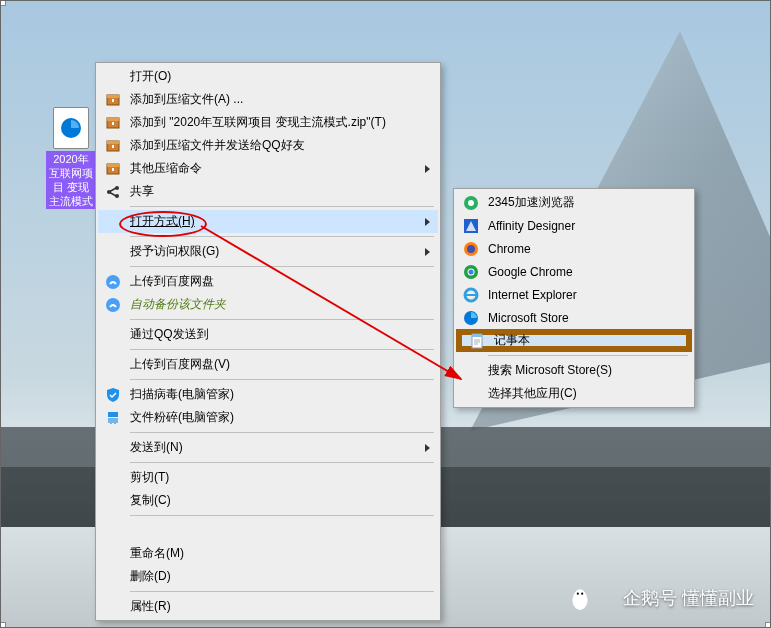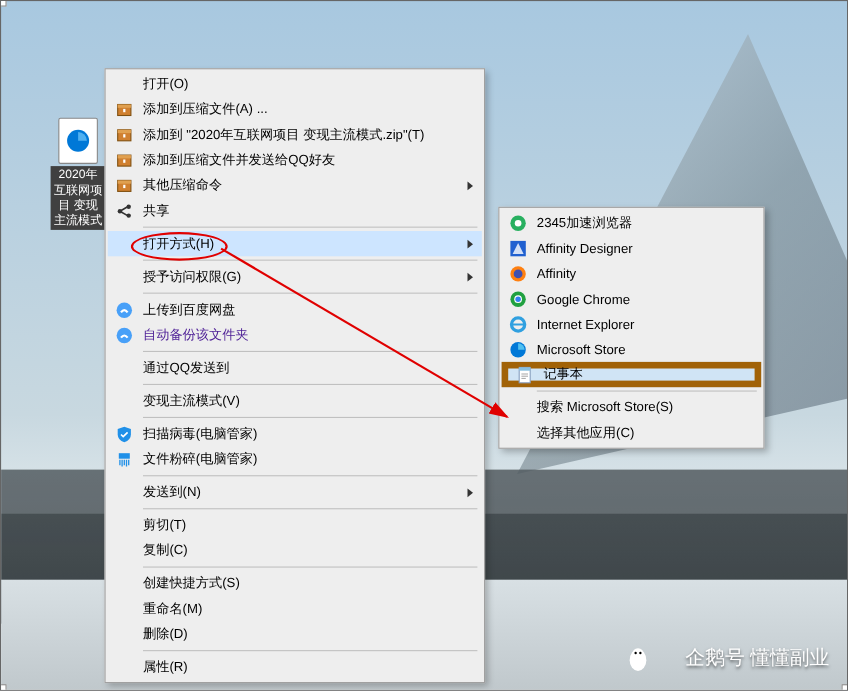--- a/index.html
+++ b/index.html
@@ -49,21 +49,21 @@
       margin: 0 auto 2px;
       background: #fff;
       border: 1px solid #888;
       border-radius: 2px;
       display: flex;
       align-items: center;
       justify-content: center;
     }
     .desktop-icon .icon-img svg { width: 24px; height: 24px; }
     .desktop-icon .label {
-      background: #404040;
+      background: #8b5cf6;
       color: #fff;
       font-size: 11px;
       line-height: 14px;
       padding: 1px 2px;
       word-break: break-all;
     }
     
     .menu {
       position: absolute;
       background: #eeeeee;
@@ -75,22 +75,22 @@
     .menu.sub { left: 452px; top: 187px; width: 242px; }
     .menu-item {
       display: flex;
       align-items: center;
       height: 23px;
       padding: 0 24px 0 4px;
       color: #000;
       cursor: default;
       position: relative;
     }
-    .menu-item.disabled { color: #4c1d95; }
-    .menu-item.highlighted { background: #cde5ff; }
+    .menu-item.disabled { color: #4d7c0f; font-style: italic; }
+    .menu-item.highlighted { background: #cde5ff; text-decoration: underline; }
     .menu-item.sel { background: #d0e4f5; border: 6px solid #a16207; height: 23px; }
     .menu-item .micon {
       width: 22px; height: 18px;
       display: flex;
       align-items: center;
       justify-content: center;
       margin-right: 6px;
       flex-shrink: 0;
     }
     .menu-item .mlabel { flex: 1; white-space: nowrap; overflow: hidden; text-overflow: ellipsis; }
@@ -258,21 +258,21 @@
       <span class="mlabel">自动备份该文件夹</span>
     </div>
     <div class="menu-sep"></div>
     <div class="menu-item">
       <span class="micon"></span>
       <span class="mlabel">通过QQ发送到</span>
     </div>
     <div class="menu-sep"></div>
     <div class="menu-item">
       <span class="micon"></span>
-      <span class="mlabel">变现主流模式(V)</span>
+      <span class="mlabel">上传到百度网盘(V)</span>
     </div>
     <div class="menu-sep"></div>
     <div class="menu-item">
       <span class="micon">
         <svg width="16" height="16" viewBox="0 0 16 16">
           <path d="M8 1 L14 3 V8 Q14 13 8 15 Q2 13 2 8 V3 Z" fill="#2090e8"></path>
           <path d="M5 8 L7 10 L11 6" stroke="#fff" stroke-width="1.5" fill="none"></path>
         </svg>
       </span>
       <span class="mlabel">扫描病毒(电脑管家)</span>
@@ -297,21 +297,20 @@
       <span class="micon"></span>
       <span class="mlabel">剪切(T)</span>
     </div>
     <div class="menu-item">
       <span class="micon"></span>
       <span class="mlabel">复制(C)</span>
     </div>
     <div class="menu-sep"></div>
     <div class="menu-item">
       <span class="micon"></span>
-      <span class="mlabel">创建快捷方式(S)</span>
     </div>
     <div class="menu-item">
       <span class="micon"></span>
       <span class="mlabel">重命名(M)</span>
     </div>
     <div class="menu-item">
       <span class="micon"></span>
       <span class="mlabel">删除(D)</span>
     </div>
     <div class="menu-sep"></div>
@@ -340,21 +339,21 @@
       </span>
       <span class="mlabel">Affinity Designer</span>
     </div>
     <div class="menu-item">
       <span class="micon">
         <svg width="16" height="16" viewBox="0 0 16 16">
           <circle cx="8" cy="8" r="7" fill="#ff8010"></circle>
           <circle cx="8" cy="8" r="4" fill="#4050b0"></circle>
         </svg>
       </span>
-      <span class="mlabel">Affinity</span>
+      <span class="mlabel">Chrome</span>
     </div>
     <div class="menu-item">
       <span class="micon">
         <svg width="16" height="16" viewBox="0 0 16 16">
           <circle cx="8" cy="8" r="7" fill="#20a040"></circle>
           <circle cx="8" cy="8" r="3.5" fill="#fff"></circle>
           <circle cx="8" cy="8" r="2.5" fill="#3080f0"></circle>
         </svg>
       </span>
       <span class="mlabel">Google Chrome</span>

